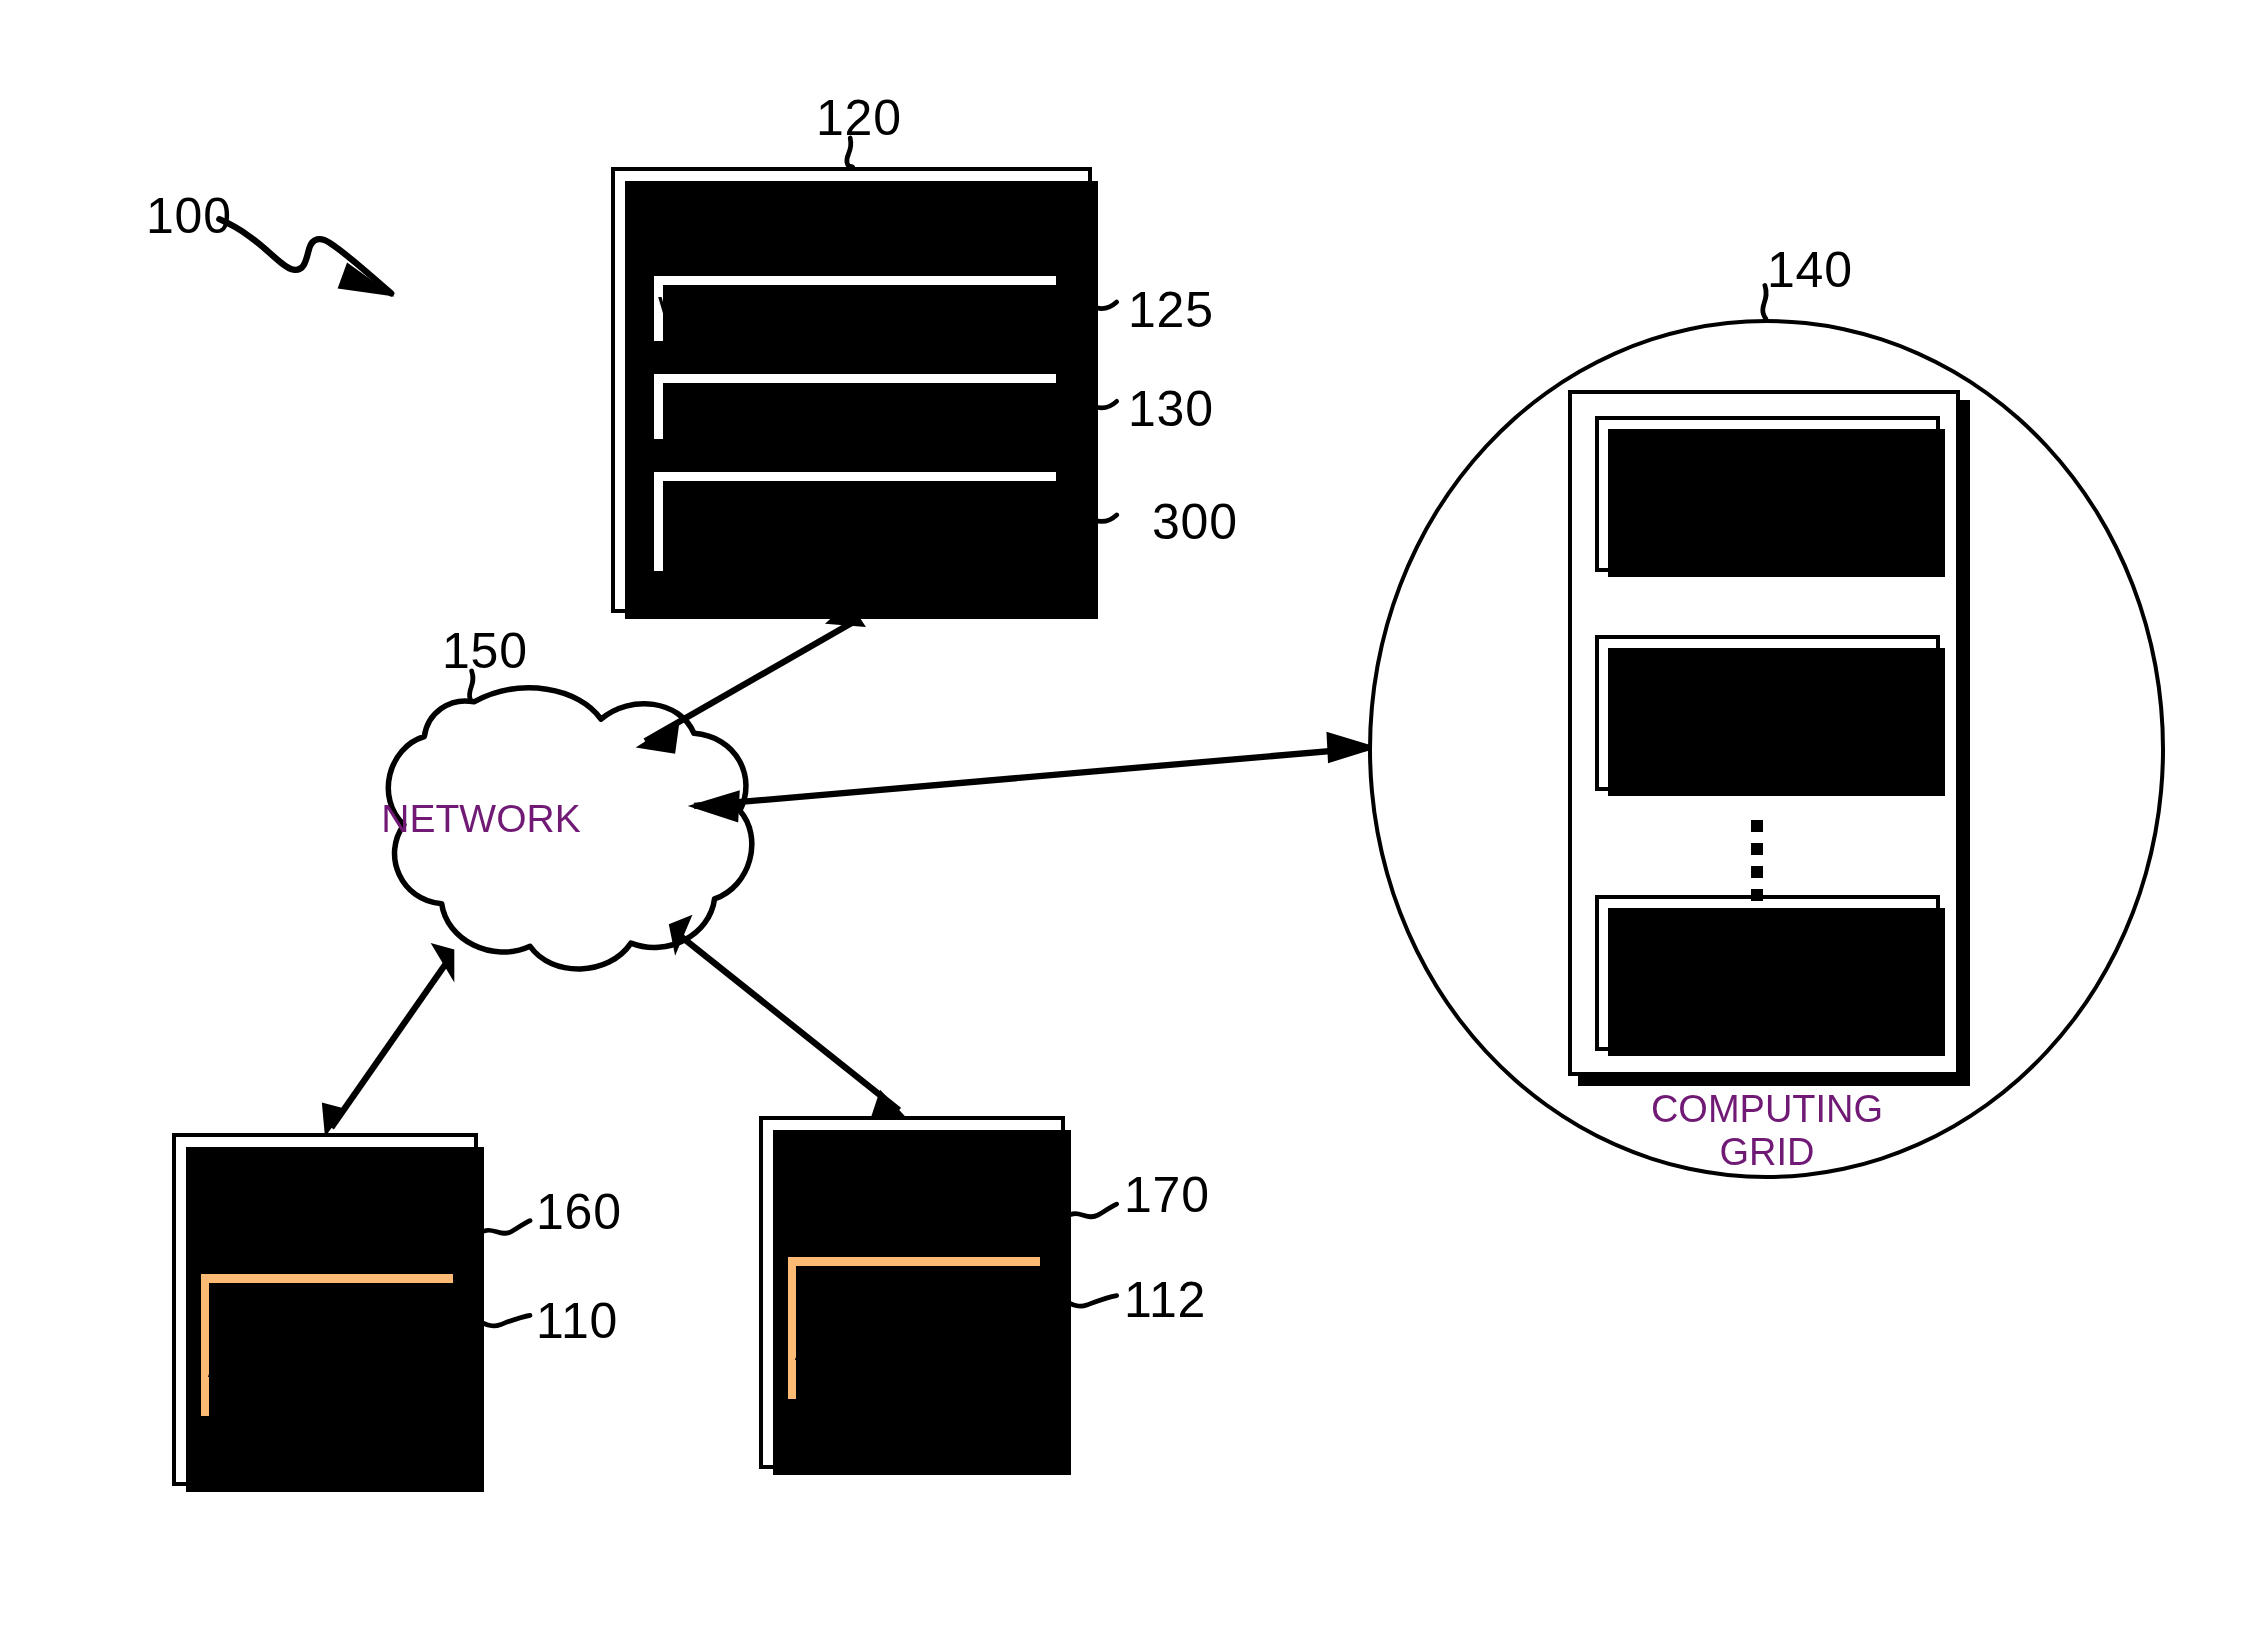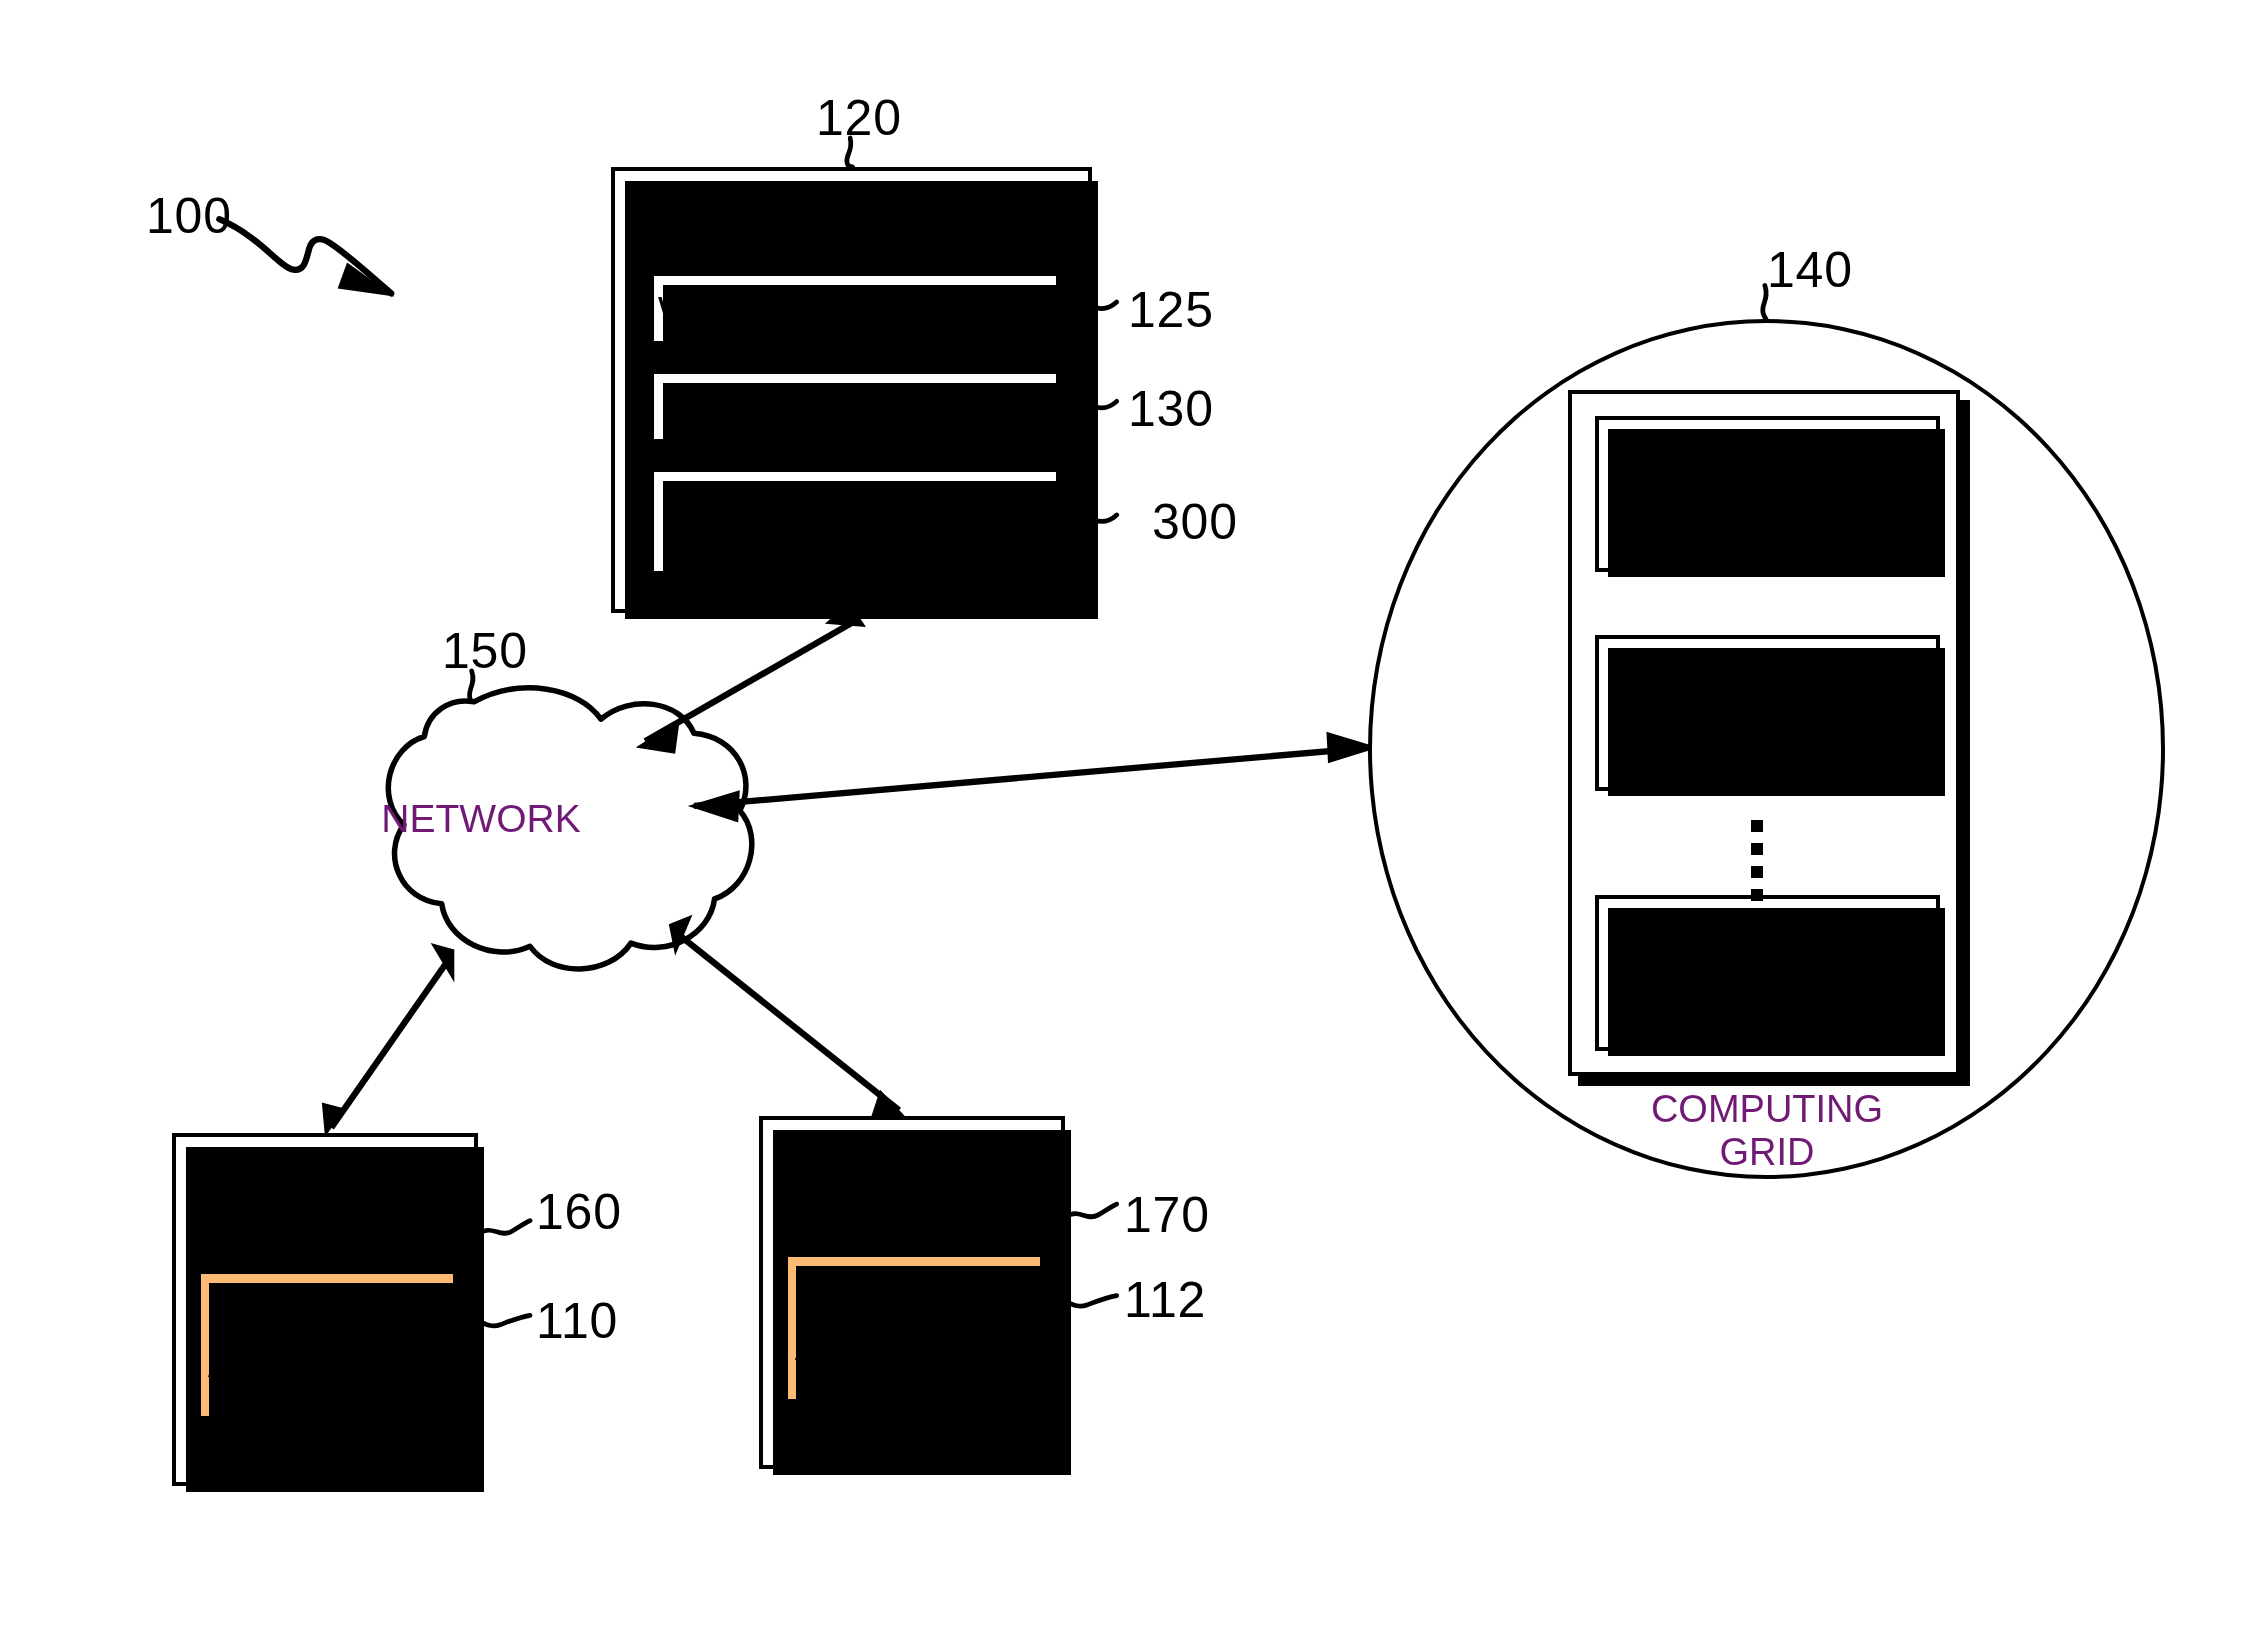--- a/index.html
+++ b/index.html
@@ -216,21 +216,21 @@
   #ref-100 { left: 146px; top: 187px; }
   #ref-120 { left: 816px; top: 89px; }
   #ref-125 { left: 1128px; top: 281px; }
   #ref-130 { left: 1128px; top: 380px; }
   #ref-300 { left: 1152px; top: 493px; }
   #ref-150 { left: 436px; top: 622px; margin-left: 6px; }
   #ref-140 { left: 1767px; top: 241px; }
   #ref-145 { left: 1463px; top: 710px; }
   #ref-160 { left: 536px; top: 1183px; }
   #ref-110 { left: 536px; top: 1292px; }
-  #ref-170 { left: 1124px; top: 1166px; margin-top: 20px; }
+  #ref-170 { left: 1124px; top: 1166px; }
   #ref-112 { left: 1124px; top: 1271px; }
 </style>
 </head>
 <body>
 
 <div id="figure-root">
 
   <svg id="vector-layer" viewBox="0 0 2867 2062">
     <defs>
       <marker id="arrowhead" markerWidth="10" markerHeight="8" refX="9" refY="4" orient="auto" markerUnits="strokeWidth">

